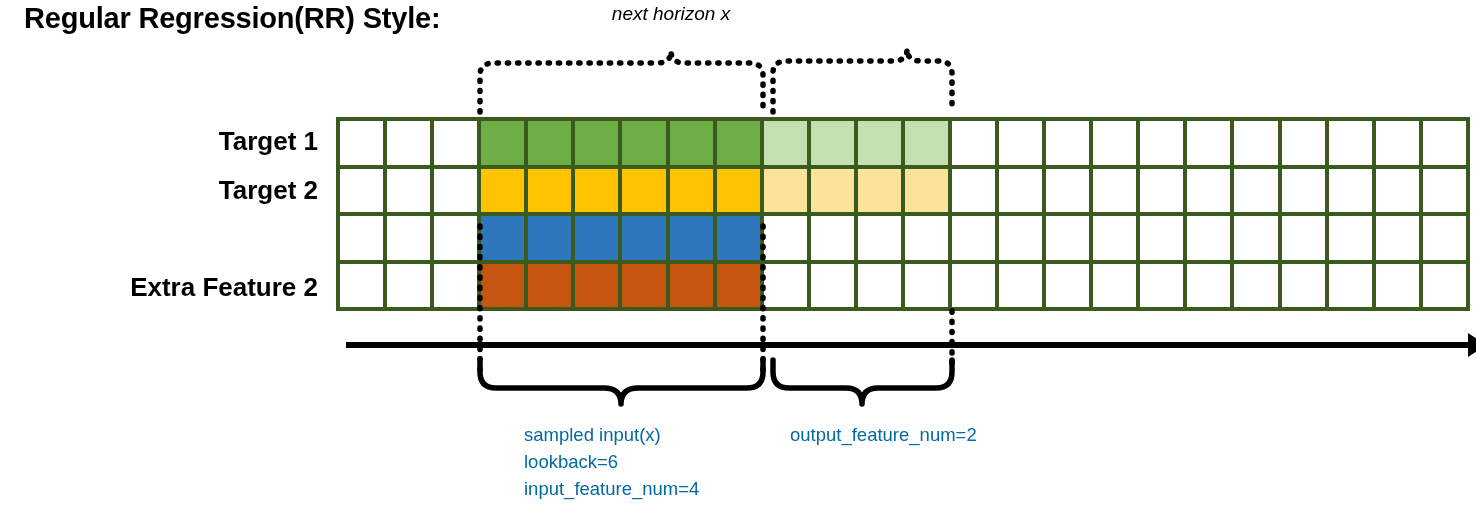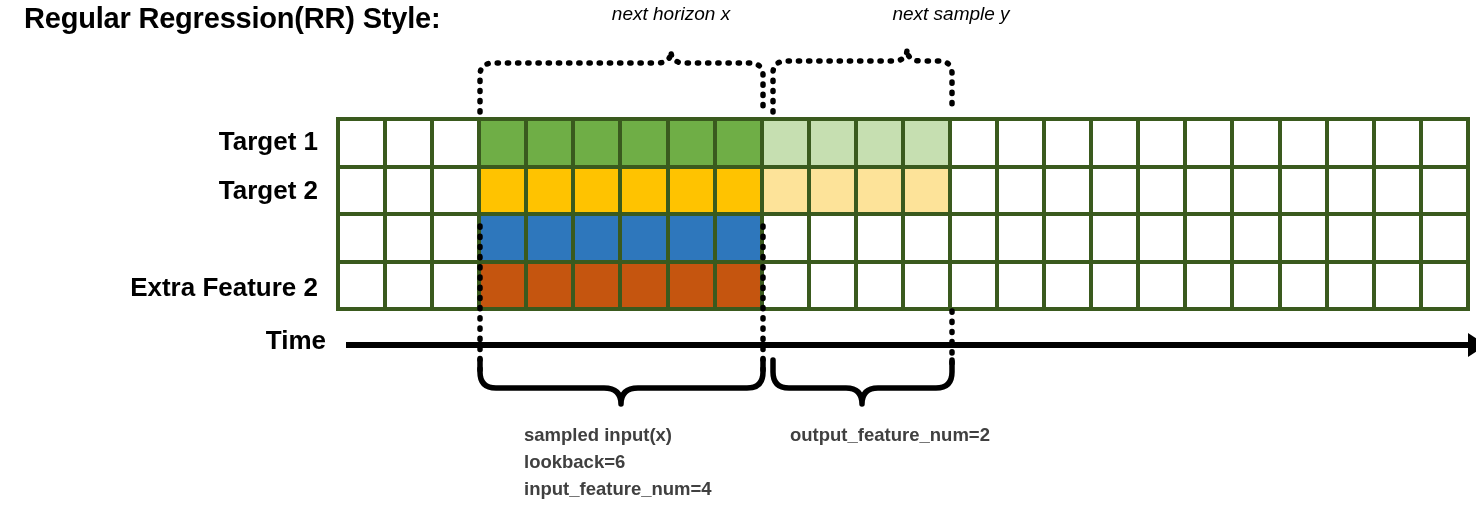--- a/index.html
+++ b/index.html
@@ -101,38 +101,37 @@
     font-size: 26px;
     font-weight: 700;
     color: #000000;
     white-space: nowrap;
   }
 
   .bottom-block {
     position: absolute;
     top: 421px;
     font-size: 18.5px;
-    font-weight: 700;
-    color: #404040;
+    font-weight: 400;
+    color: #0369a1;
     line-height: 27px;
     white-space: nowrap;
   }
   #block-input { left: 508px; }
   #block-output { left: 774px; }
   .bottom-block div { white-space: nowrap; }
 </style>
 </head>
 <body>
 
 <div id="stage">
 
   <div id="title">Regular Regression(RR) Style:</div>
 
   <div class="top-note" id="note-x">next horizon x</div>
-  <div class="top-note" id="note-y">next sample y</div>
 
   <div id="row-labels">
     <div class="row-label" style="top:0px">Target 1</div>
     <div class="row-label" style="top:48.5px">Target 2</div>
     <div class="row-label" style="top:145.5px">Extra Feature 2</div>
   </div>
 
   <div id="grid">
       <div class="grid-row">
         <div class="cell" style="background: rgb(255, 255, 255);"></div>
@@ -233,21 +232,20 @@
         <div class="cell" style="background: rgb(255, 255, 255);"></div>
         <div class="cell" style="background: rgb(255, 255, 255);"></div>
         <div class="cell" style="background: rgb(255, 255, 255);"></div>
         <div class="cell" style="background: rgb(255, 255, 255);"></div>
         <div class="cell" style="background: rgb(255, 255, 255);"></div>
         <div class="cell" style="background: rgb(255, 255, 255);"></div>
         <div class="cell" style="background: rgb(255, 255, 255);"></div>
       </div>
     </div>
 
-  <div id="time-label">Time</div>
 
   <svg id="svg-layer" viewBox="0 0 1476 516">
 
     <path d="M 464,112 L 464,75 Q 464,63 478,63 L 641,63 Q 655,63 655,51 Q 655,63 669,63 L 733,63 Q 747,63 747,75 L 747,112" fill="none" stroke="#000000" stroke-width="5.5" stroke-dasharray="1.2 9" stroke-linecap="round"></path>
 
     <path d="M 757,112 L 757,73 Q 757,61 771,61 L 877,61 Q 891,61 891,49 Q 891,61 905,61 L 922,61 Q 936,61 936,73 L 936,112" fill="none" stroke="#000000" stroke-width="5.5" stroke-dasharray="1.2 9" stroke-linecap="round"></path>
 
     <line x1="464" y1="226" x2="464" y2="372" stroke="#000000" stroke-width="5.5" stroke-dasharray="1.2 9" stroke-linecap="round"></line>
     <line x1="747" y1="226" x2="747" y2="372" stroke="#000000" stroke-width="5.5" stroke-dasharray="1.2 9" stroke-linecap="round"></line>
     <line x1="936" y1="311" x2="936" y2="372" stroke="#000000" stroke-width="5.5" stroke-dasharray="1.2 9" stroke-linecap="round"></line>

